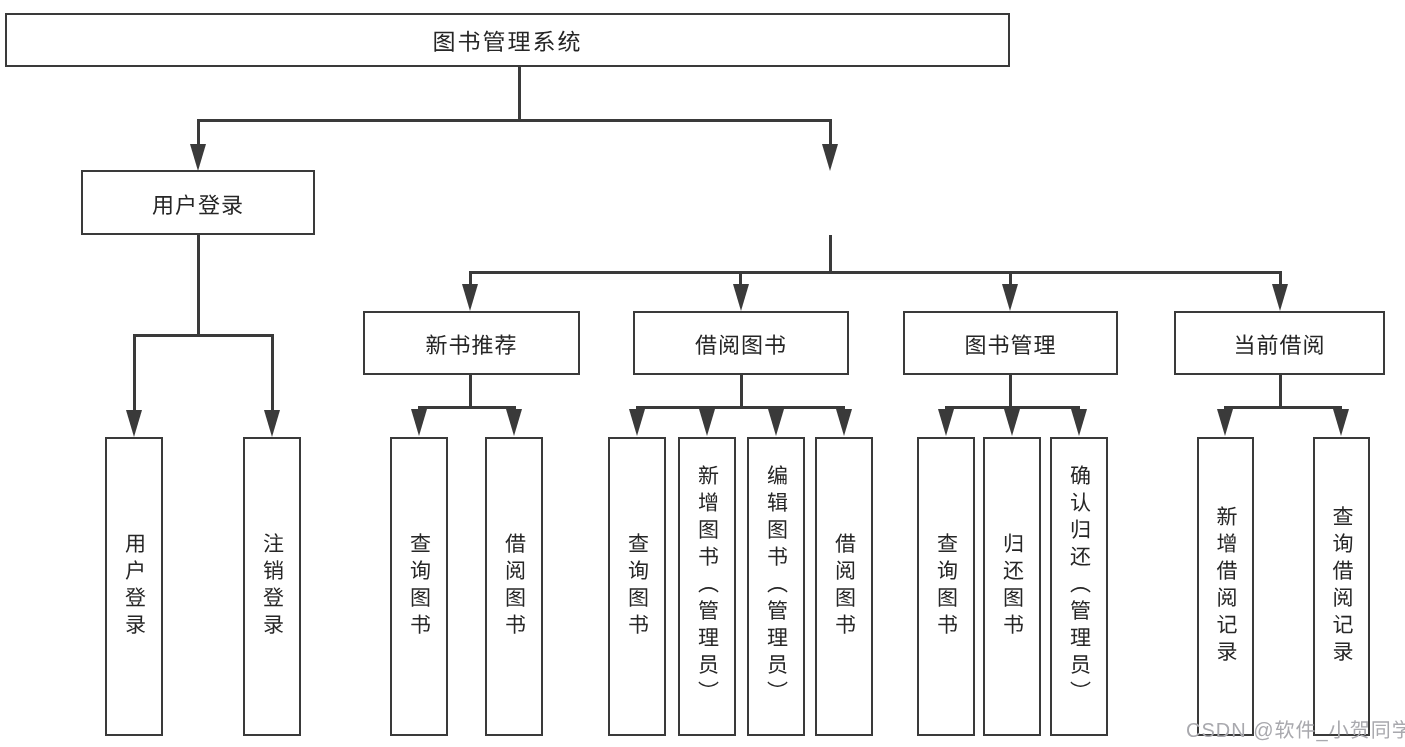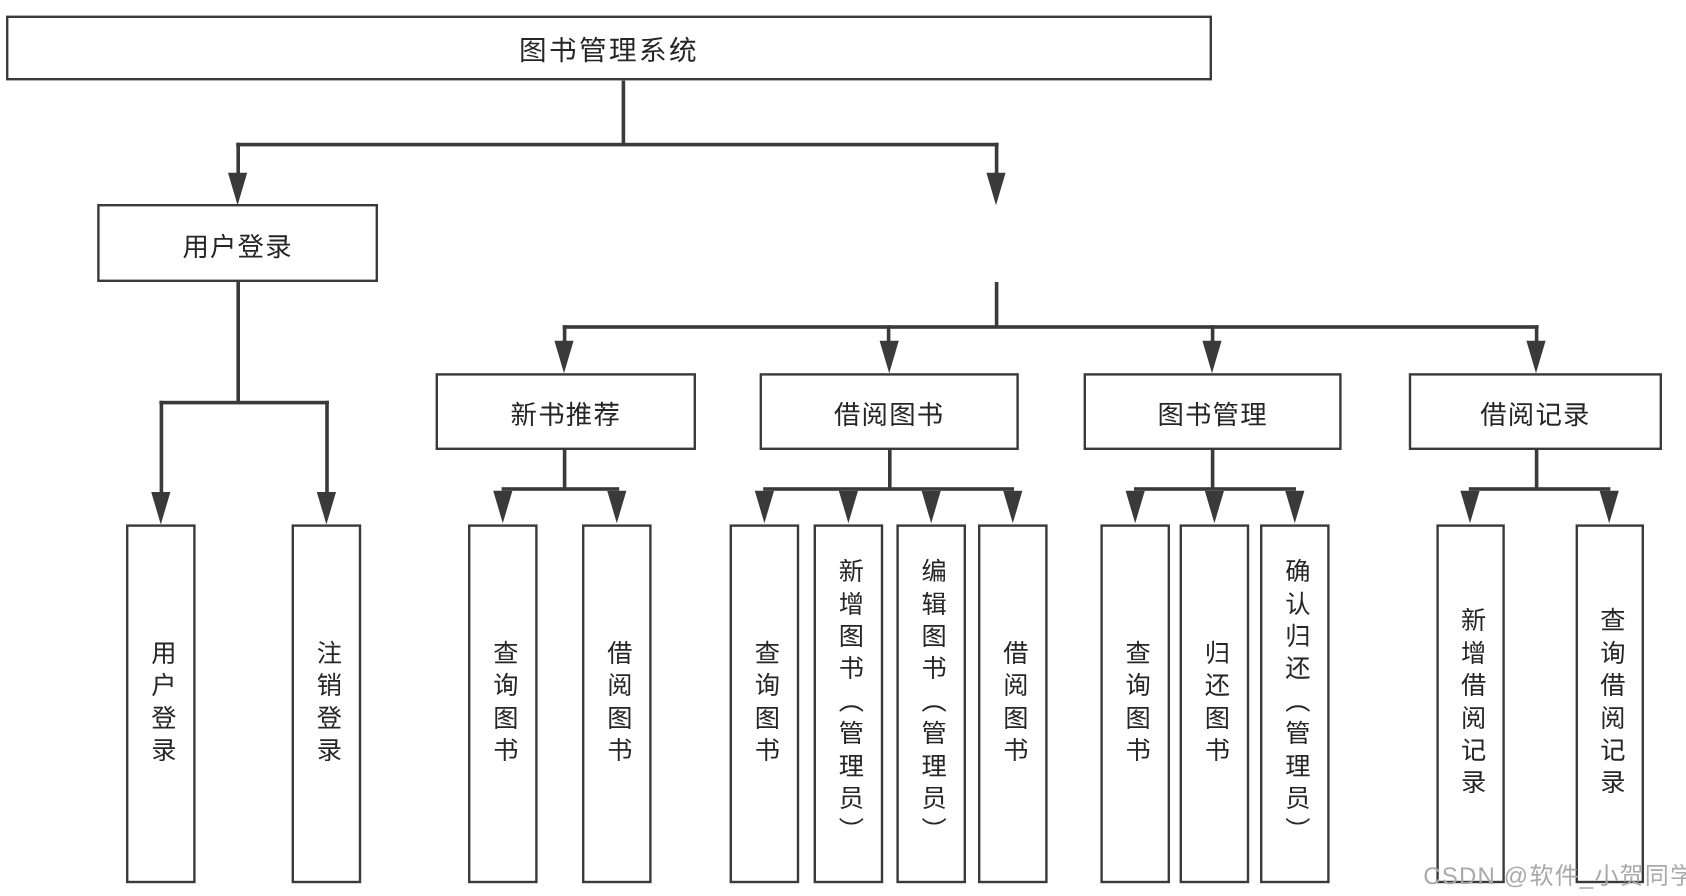--- a/index.html
+++ b/index.html
@@ -46,21 +46,21 @@
   <div class="box hbox" style="left:363px;top:311px;width:217px;height:64px;">
     <span>新书推荐</span>
   </div>
   <div class="box hbox" style="left:633px;top:311px;width:216px;height:64px;">
     <span>借阅图书</span>
   </div>
   <div class="box hbox" style="left:903px;top:311px;width:215px;height:64px;">
     <span>图书管理</span>
   </div>
   <div class="box hbox" style="left:1174px;top:311px;width:211px;height:64px;">
-    <span>借阅记录</span>
+    <span>当前借阅</span>
   </div>
 
   <div class="box leaf" style="left:105px;top:437px;width:58px;height:299px;">
     <span>用户登录</span>
   </div>
   <div class="box leaf" style="left:243px;top:437px;width:58px;height:299px;">
     <span>注销登录</span>
   </div>
 
   <div class="box leaf" style="left:390px;top:437px;width:58px;height:299px;">

